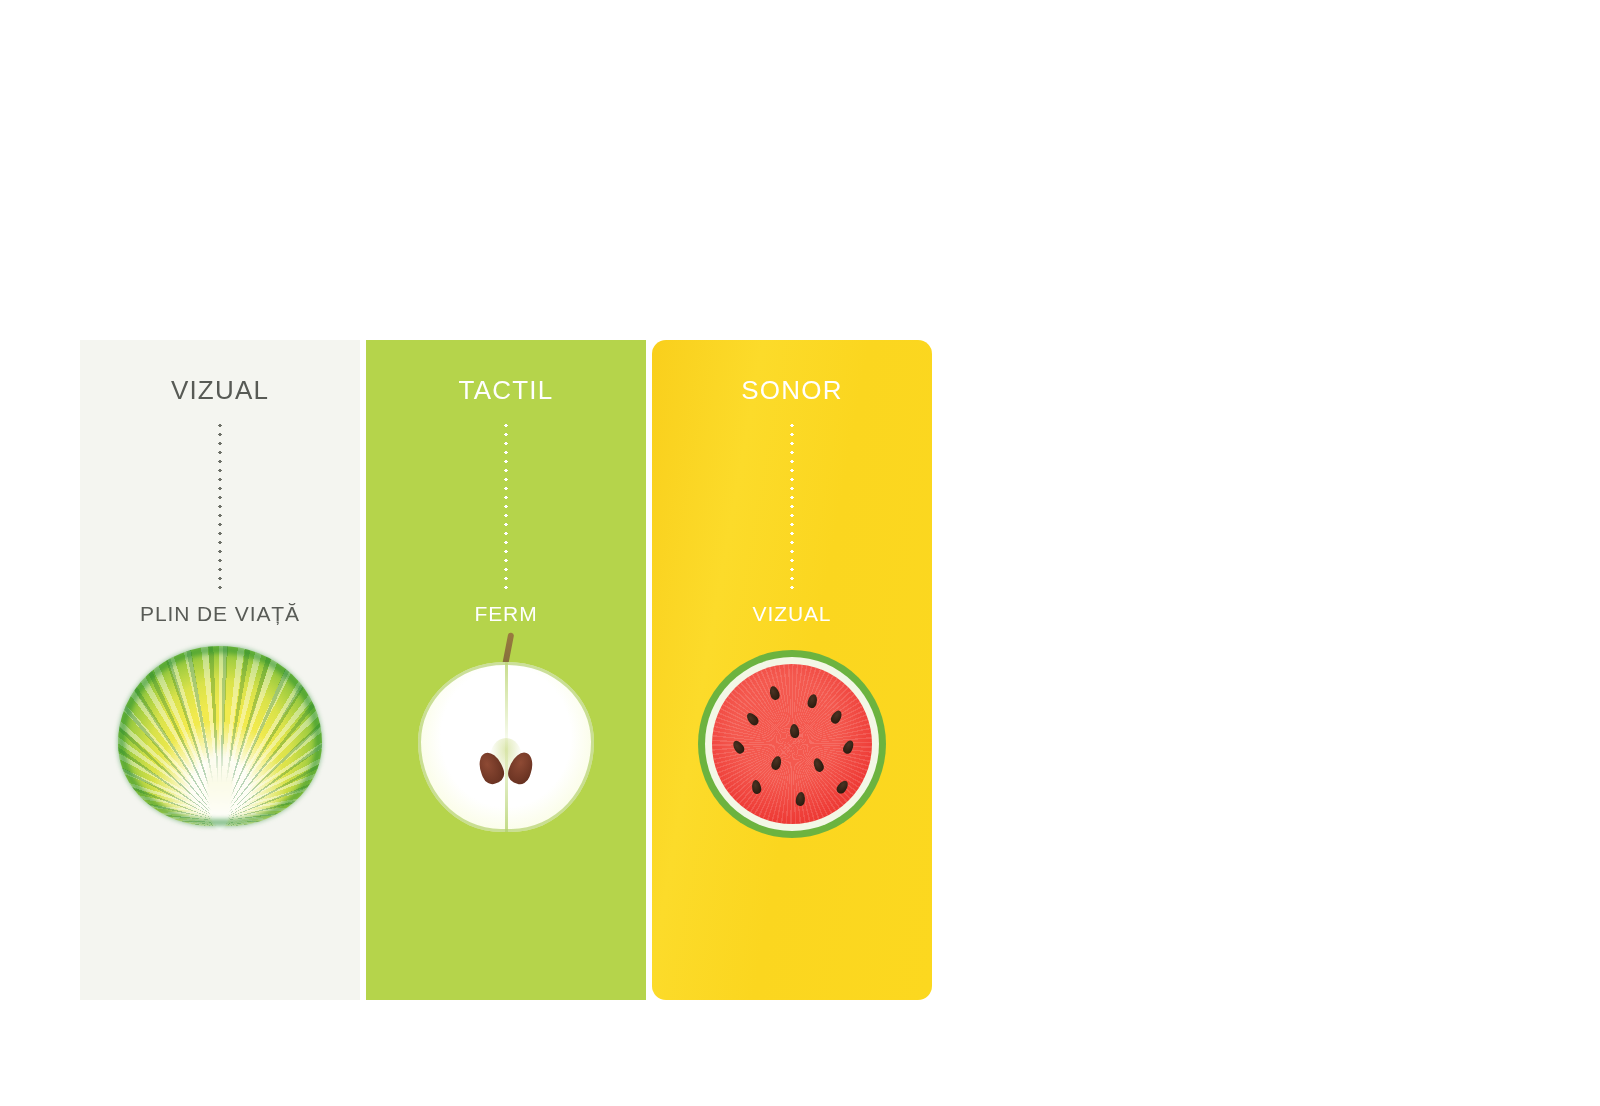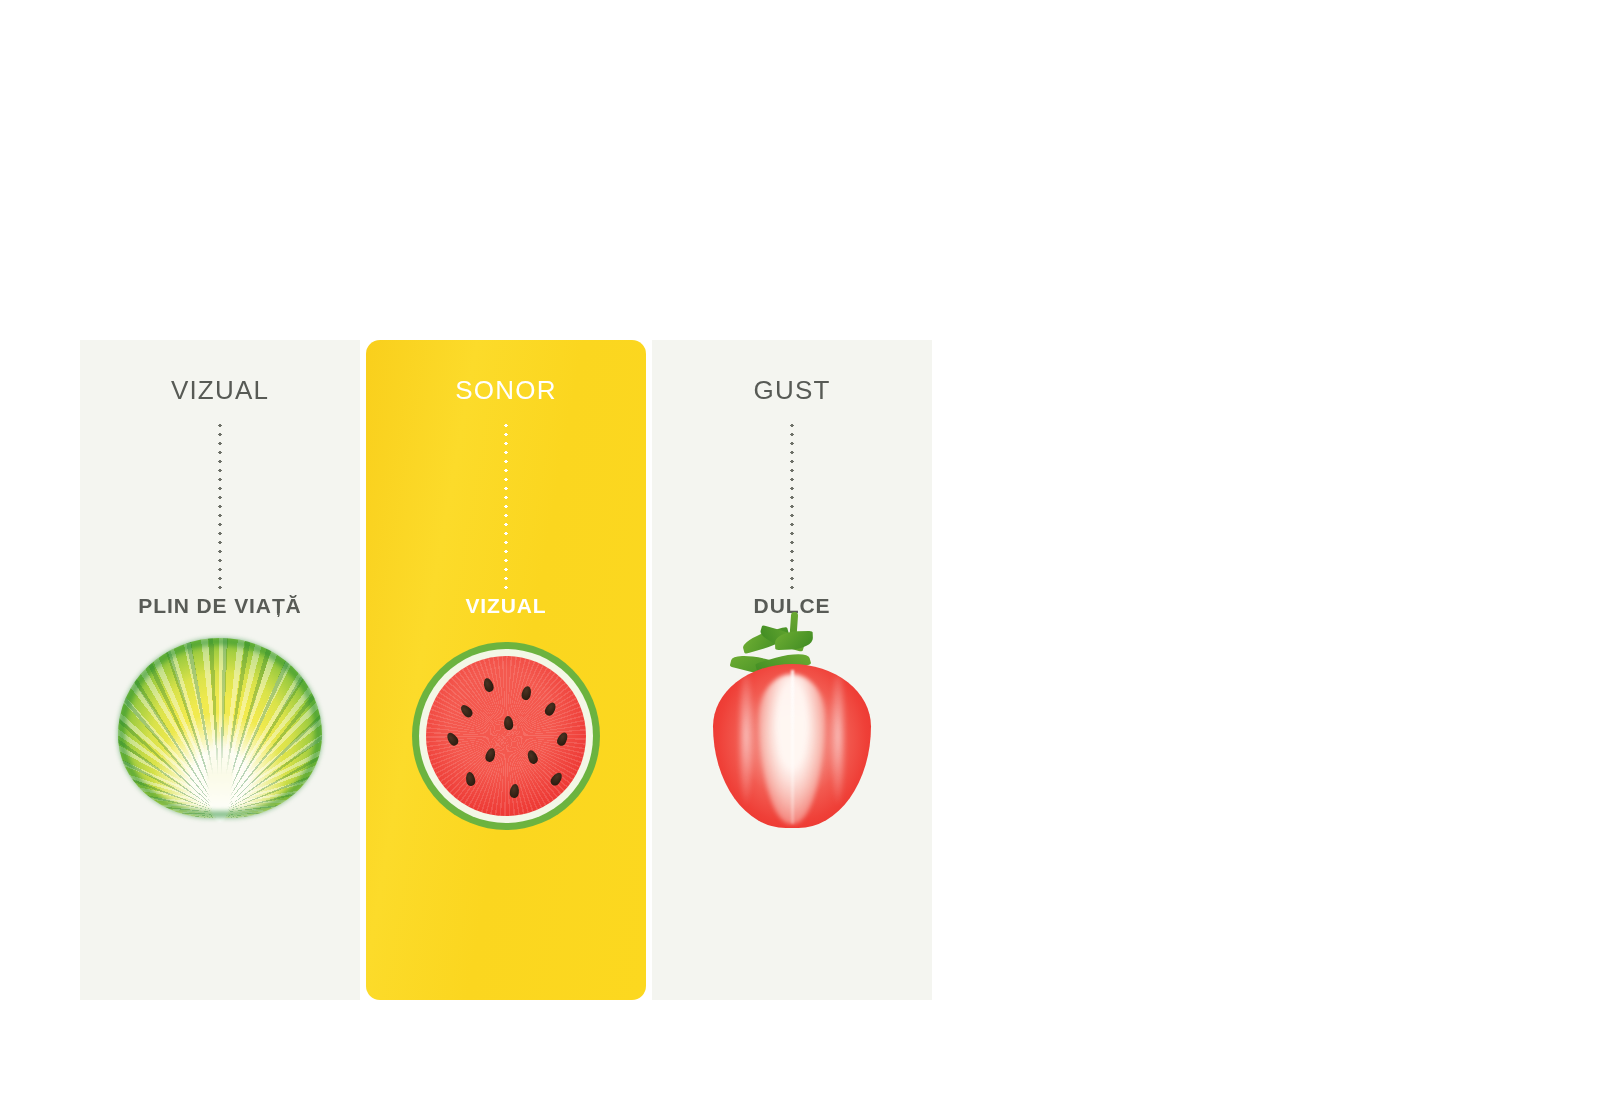--- a/index.html
+++ b/index.html
@@ -61,24 +61,24 @@
     background-image: radial-gradient(circle, #6e7169 0 1.5px, rgba(0,0,0,0) 1.7px);
     background-size: 4px 9px;
     background-repeat: repeat-y;
   }
   .panel.green .dotline,
   .panel.yellow .dotline {
     background-image: radial-gradient(circle, #ffffff 0 1.5px, rgba(0,0,0,0) 1.7px);
   }
 
   .panel-sub {
-    margin-top: 6px;
+    margin-top: 14px;
     font-size: 21px;
     letter-spacing: 0.9px;
-    font-weight: 700;
+    font-weight: 400;
     color: #585b56;
     line-height: 1;
     white-space: nowrap;
   }
   .panel.green .panel-sub,
   .panel.yellow .panel-sub { color: #ffffff; }
 
   .art-slot {
     flex: 1;
     width: 100%;
@@ -313,20 +313,34 @@
     <div class="panel-sub">PLIN DE VIAȚĂ</div>
     <div class="art-slot">
       <div class="art cabbage">
         <div class="cab-outer"></div>
         <div class="cab-core"></div>
         <div class="cab-rim"></div>
       </div>
     </div>
   </section>
 
+  <section class="panel green">
+    <div class="panel-title">TACTIL</div>
+    <div class="dotline"></div>
+    <div class="panel-sub">FERM</div>
+    <div class="art-slot">
+      <div class="art apple">
+        <div class="apple-stem"></div>
+        <div class="apple-body"></div>
+        <div class="apple-notch"></div>
+        <div class="apple-seed left"></div>
+        <div class="apple-seed right"></div>
+      </div>
+    </div>
+  </section>
 
 
   <section class="panel yellow">
     <div class="panel-title">SONOR</div>
     <div class="dotline"></div>
     <div class="panel-sub">VIZUAL</div>
     <div class="art-slot">
       <div class="art melon">
         <div class="melon-rind"></div>
         <div class="melon-white"></div>
@@ -341,35 +355,14 @@
           <span class="seed" style="left:60px;  top:92px;  transform:rotate(18deg);"></span>
           <span class="seed" style="left:102px; top:94px;  transform:rotate(-22deg);"></span>
           <span class="seed" style="left:40px;  top:116px; transform:rotate(-10deg);"></span>
           <span class="seed" style="left:126px; top:116px; transform:rotate(36deg);"></span>
           <span class="seed" style="left:84px;  top:128px; transform:rotate(8deg);"></span>
         </div>
       </div>
     </div>
   </section>
 
-  <section class="panel light">
-    <div class="panel-title">GUST</div>
-    <div class="dotline"></div>
-    <div class="panel-sub">DULCE</div>
-    <div class="art-slot">
-      <div class="art straw">
-        <div class="straw-stem"></div>
-        <span class="leaf" style="left:18px; top:40px; width:54px; height:16px; transform:rotate(14deg);"></span>
-        <span class="leaf" style="left:30px; top:26px; width:48px; height:15px; transform:rotate(-16deg);"></span>
-        <span class="leaf" style="right:18px; top:38px; width:54px; height:16px; transform:rotate(-16deg) scaleX(-1);"></span>
-        <span class="leaf" style="right:30px; top:24px; width:46px; height:15px; transform:rotate(16deg) scaleX(-1);"></span>
-        <span class="leaf" style="left:62px; top:20px; width:38px; height:18px; transform:rotate(-2deg);"></span>
-        <div class="straw-body">
-          <div class="straw-flank l"></div>
-          <div class="straw-flank r"></div>
-          <div class="straw-core"></div>
-          <div class="straw-vein"></div>
-        </div>
-      </div>
-    </div>
-  </section>
 
 </div>
 
 </body></html>

